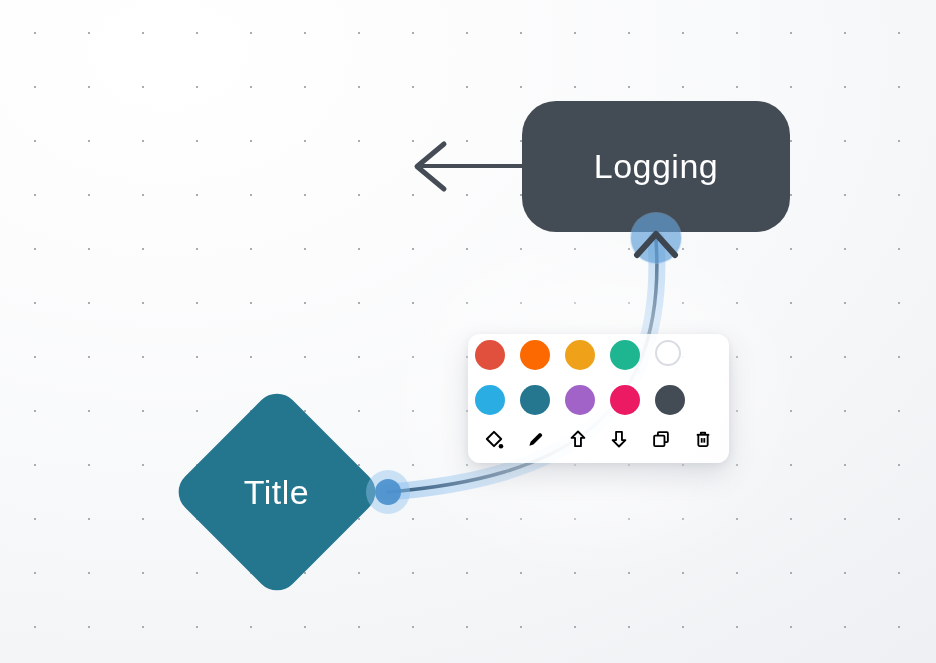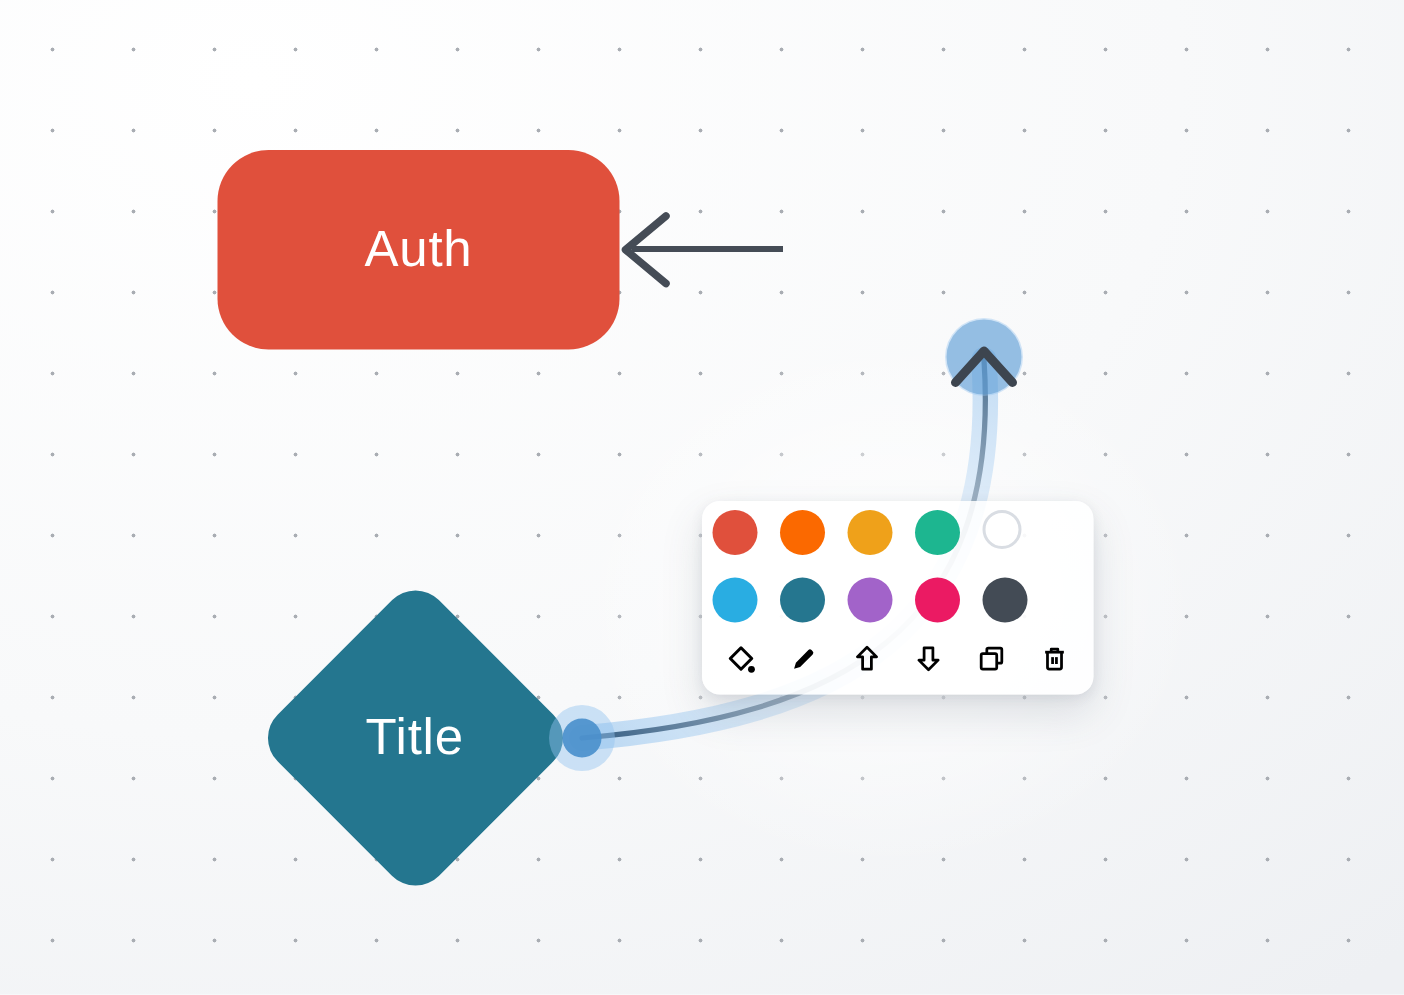--- a/index.html
+++ b/index.html
@@ -81,22 +81,22 @@
     </g>
 
     <g>
       <path d="M388 492 C560 478 668 420 656 240" fill="none" stroke-width="17" stroke-opacity="0.55" stroke-linecap="round" stroke="#93c3ef"></path>
       <path d="M388 492 C560 478 668 420 656 240" fill="none" stroke-width="3.5" stroke-linecap="round" stroke="#42688b"></path>
     </g>
   </svg>
 
   <div class="selection-glow"></div>
 
-  <div class="node node-auth" style="background-color: rgb(224, 80, 60);">
-    <span>Auth</span>
+  <div class="node node-logging" style="background-color: rgb(67, 75, 85);">
+    <span>Logging</span>
   </div>
   <div class="node-title" style="background-color: rgb(36, 118, 143);">
     <span class="diamond-label">Title</span>
   </div>
 
   <svg class="layer" viewBox="0 0 936 663">
     <g>
       <circle cx="388" cy="492" r="22" fill-opacity="0.45" fill="#93c3ef"></circle>
       <circle cx="388" cy="492" r="13" fill-opacity="0.92" fill="#4b90cc"></circle>
     </g>

